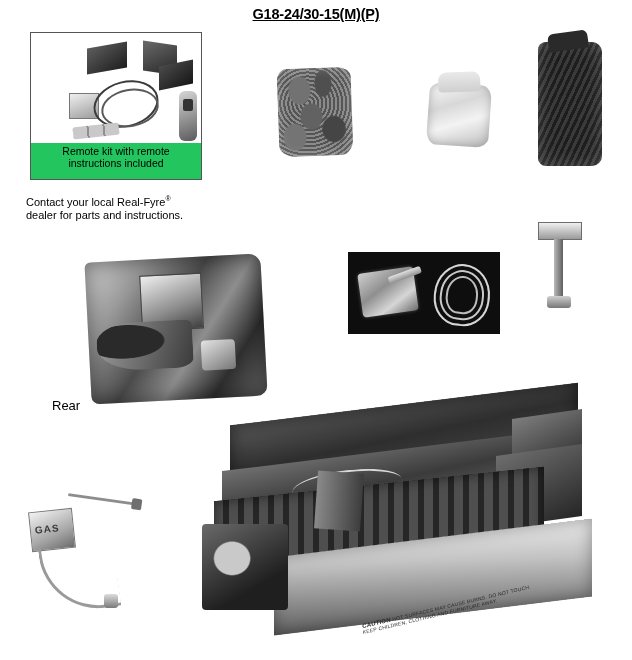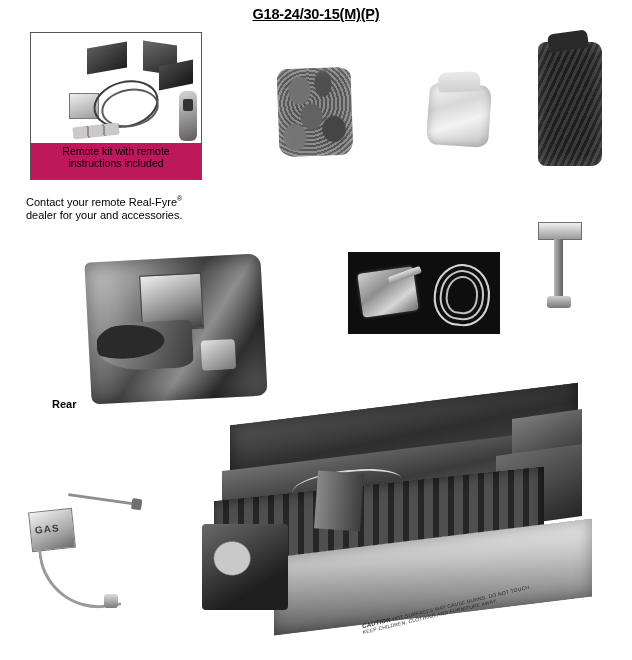--- a/index.html
+++ b/index.html
@@ -35,21 +35,21 @@
   }
 
   
   .remote-box {
     position: absolute;
     left: 30px;
     top: 32px;
     width: 172px;
     height: 148px;
     border: 1px solid #555;
-    background: #be185d;
+    background: #22c55e;
     box-sizing: border-box;
   }
   .remote-photo {
     position: absolute;
     left: 0;
     top: 0;
     width: 170px;
     height: 110px;
     background: #ffffff;
     overflow: hidden;
@@ -273,22 +273,22 @@
     top: 84px;
     width: 34px;
     height: 30px;
     background: linear-gradient(150deg, #e4e4e4, #767676);
     border-radius: 4px;
   }
   .rear-label {
     position: absolute;
     left: 52px;
     top: 398px;
-    font-size: 11px;
-    font-weight: bold;
+    font-size: 13px;
+    font-weight: normal;
     text-align: center;
   }
 
   
   .gasline {
     left: 16px;
     top: 490px;
     width: 120px;
     height: 130px;
   }
@@ -551,22 +551,22 @@
       <div class="rk-batteries"></div>
       <div class="rk-remote"></div>
     </div>
     <div class="remote-caption">
       <span>Remote kit with remote</span><br>
       <span>instructions included</span>
     </div>
   </div>
 
   <div class="dealer-note">
-    <span>Contact your remote Real-Fyre</span><sup>®</sup><br>
-    <span>dealer for your and accessories.</span>
+    <span>Contact your local Real-Fyre</span><sup>®</sup><br>
+    <span>dealer for parts and instructions.</span>
   </div>
 
   <div class="blob bag-granules"></div>
   <div class="blob bag-white"></div>
   <div class="blob bag-black"></div>
 
   <div class="blob panel-black">
     <div class="panel-valve"></div>
     <div class="panel-coil"></div>
   </div>

